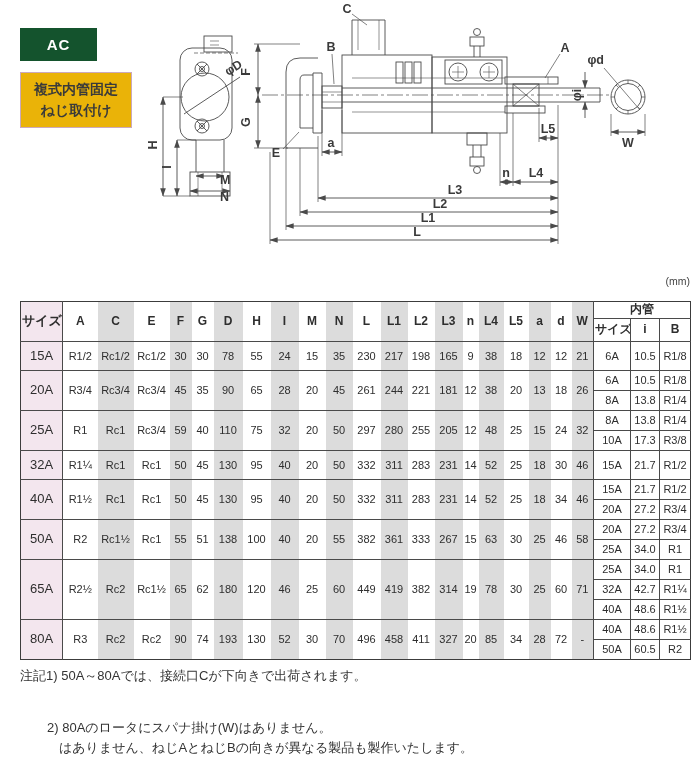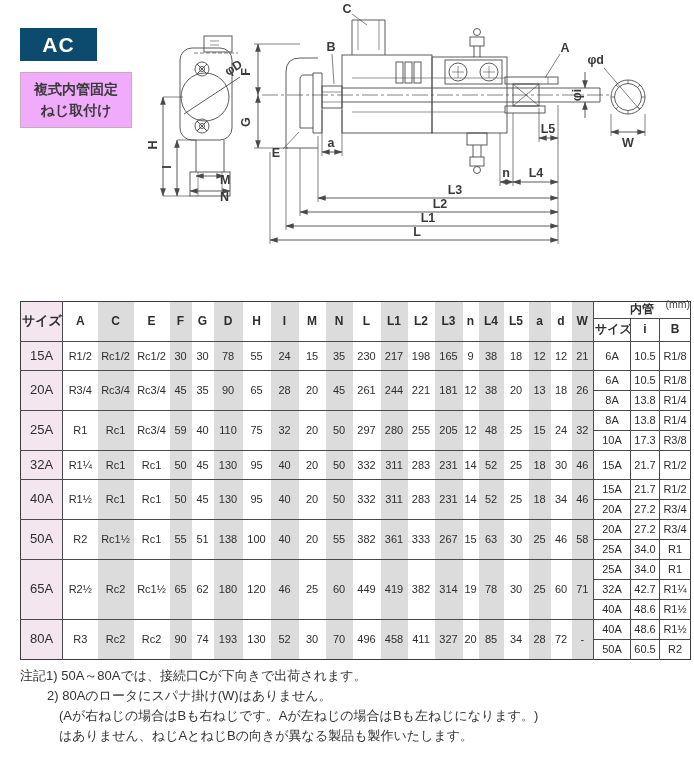--- a/index.html
+++ b/index.html
@@ -2,33 +2,33 @@
 <html><head>
 <meta charset="utf-8">
 <style>
   * { box-sizing: border-box; margin: 0; padding: 0; }
   html,body { background:#fff; }
   body { width:694px; height:777px; position:relative; overflow:hidden;
          font-family:"Liberation Sans","DejaVu Sans",sans-serif; color:#333; }
 
   
   .badge { position:absolute; left:20px; top:28px; width:77px; height:33px;
-           background:#0c4a6e; color:#fff; font-weight:bold; font-size:21px;
+           background:#14532d; color:#fff; font-weight:bold; font-size:15px;
            letter-spacing:1px; display:flex; align-items:center; justify-content:center; }
   .subtitle-box { position:absolute; left:20px; top:72px; width:112px; height:56px;
-           border:1.5px solid #cba9bd; background:#f0abfc; display:flex; flex-direction:column;
+           border:1.5px solid #cba9bd; background:#eab308; display:flex; flex-direction:column;
            align-items:center; justify-content:center; font-size:14px; font-weight:bold;
            color:#3a3a3a; line-height:1.5; }
 
   
   .drawing { position:absolute; left:0; top:0; width:694px; height:262px; }
   .drawing text { font-family:"Liberation Sans","DejaVu Sans",sans-serif; font-size:12.5px;
                   font-weight:bold; fill:#3a3a3a; }
 
-  .unit { position:absolute; left:560px; top:298px; width:130px; text-align:right;
+  .unit { position:absolute; left:560px; top:275px; width:130px; text-align:right;
           font-size:10.5px; color:#444; }
 
   
   .tbl-wrap { position:absolute; left:20px; top:301px; width:670px; }
   table { border-collapse:collapse; table-layout:fixed; width:670px;
           font-size:11px; color:#2e2e2e; }
   col.size   { background:#f3e6ee; }
   col.band   { background:#dcdcdc; }
   table { border:1.5px solid #3c3c3c; }
   th, td { text-align:center; vertical-align:middle; padding:0 1px; line-height:1.15;
@@ -46,21 +46,21 @@
   tbody tr.sub > td { border-top:1px solid #4a4a4a; }
   td.inner-size { position:relative; }
   tr.sub td.inner-size::before { content:""; position:absolute; left:-10px; top:-1px;
           width:10px; height:1px; background:#4a4a4a; }
 
   
   .notes { position:absolute; left:20px; top:666px; width:650px; font-size:13px;
            color:#333; line-height:1.55; }
   .notes div { white-space:nowrap; }
   .ind-0 { padding-left:0; }
-  .ind-1 { padding-left:27px; }
+  .ind-1 { padding-left:27px;margin-top:32px; }
   .ind-2 { padding-left:39px; }
 </style>
 </head>
 <body>
 
 <div class="badge">AC</div>
 
 <div class="subtitle-box">
   <span>複式内管固定</span>
   <span>ねじ取付け</span>
@@ -550,15 +550,14 @@
           <td class="inner-i">60.5</td>
           <td class="inner-b">R2</td>
         </tr>
       </tbody>
   </table>
 </div>
 
 <div class="notes" id="notes">
     <div class="ind-0">注記1) 50A～80Aでは、接続口Cが下向きで出荷されます。</div>
     <div class="ind-1">2) 80Aのロータにスパナ掛け(W)はありません。</div>
-    <div class="ind-2">(Aが右ねじの場合はBも右ねじです。Aが左ねじの場合はBも左ねじになります。)</div>
     <div class="ind-2">はありません、ねじAとねじBの向きが異なる製品も製作いたします。</div>
   </div>
 
 </body></html>

